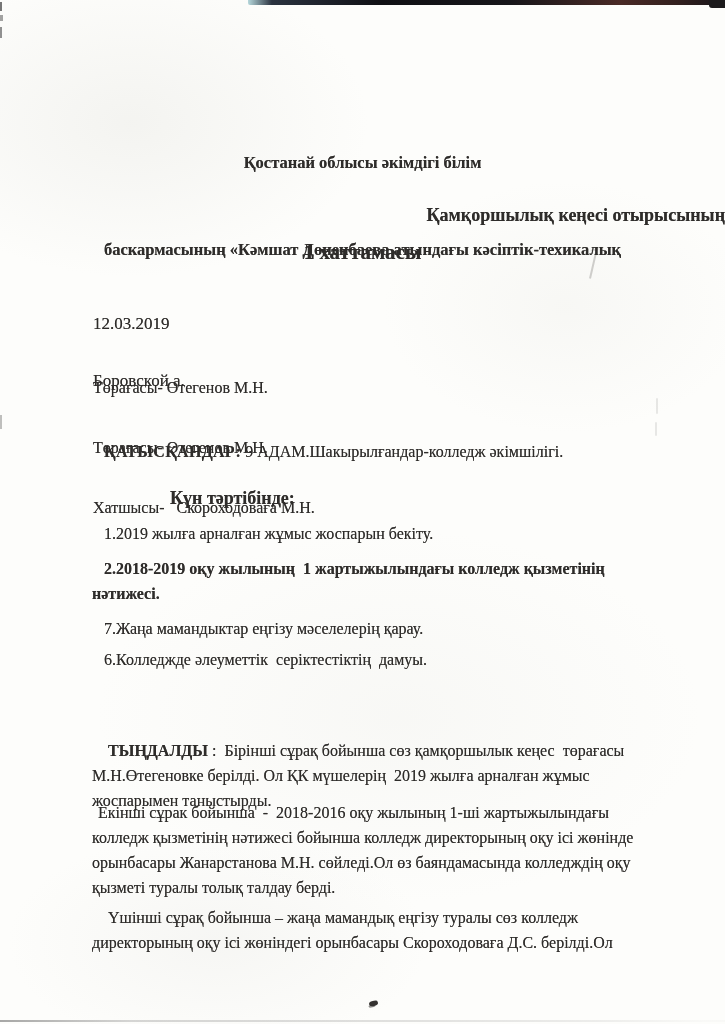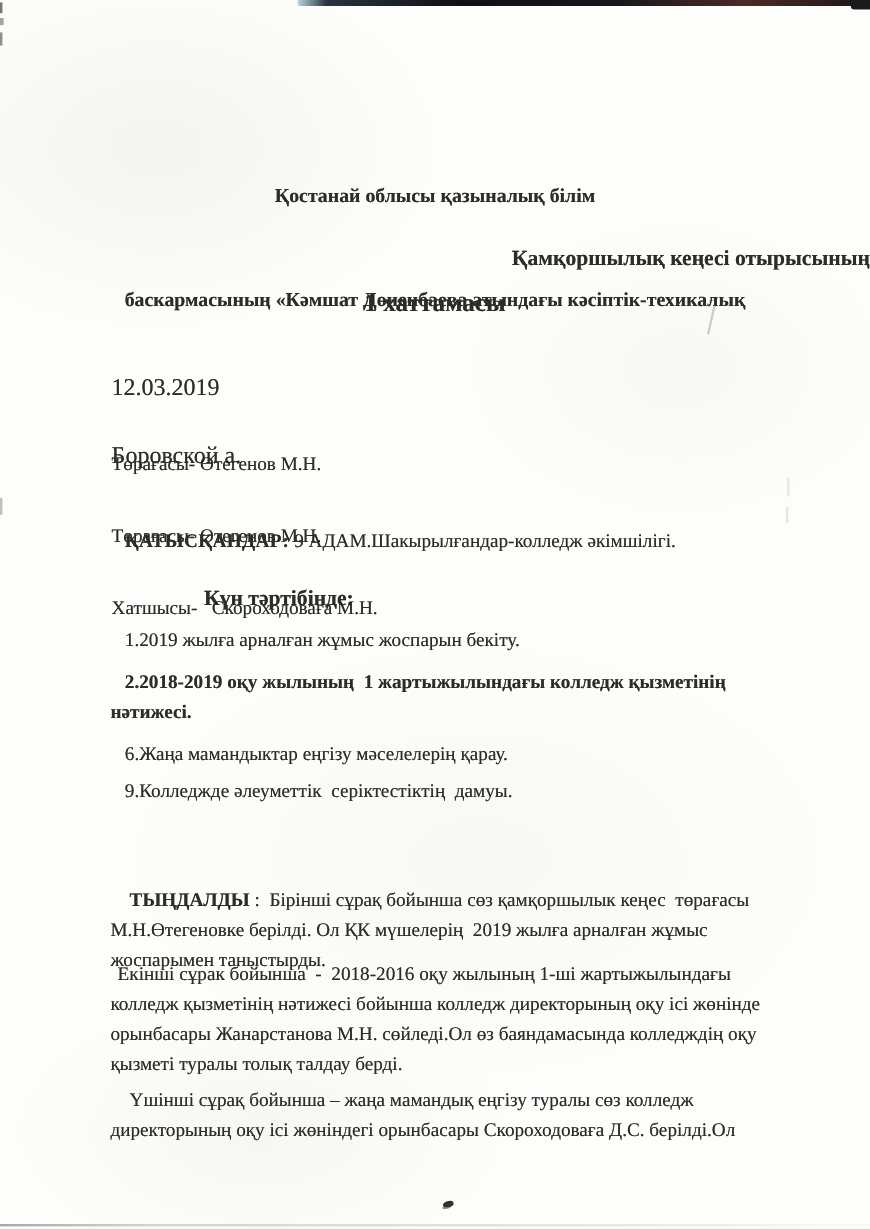--- a/index.html
+++ b/index.html
@@ -80,21 +80,21 @@
     text-align: right; font-weight: bold;
     font-size: 18px; line-height: 24px;
   }
   .doc-subtitle {
     top: 240px; left: 0; right: 0;
     text-align: center; font-weight: bold;
     font-size: 21px; line-height: 24px;
   }
   .meta-block {
     top: 276px; left: 93px;
-    font-size: 20px; line-height: 19px;
+    font-size: 17px; line-height: 19px;
   }
   .officials-block {
     top: 338px; left: 93px;
     font-size: 16px; line-height: 20px;
   }
   .attendees-line {
     top: 419px; left: 88px; right: 50px;
     font-size: 16px; line-height: 22px;
   }
   .attendees-line b { letter-spacing: 0.3px; }
@@ -124,21 +124,21 @@
   <div class="edge-mark m2"></div>
   <div class="edge-mark m3"></div>
   <div class="edge-mark m4"></div>
   <div class="scan-line-bottom"></div>
   <div class="ink-speck"></div>
   <div class="pencil-mark"></div>
   <div class="faint-dash d1"></div>
   <div class="faint-dash d2"></div>
 
   <div class="abs org-header txt">
-    <div>Қостанай облысы қазыналық білім</div>
+    <div>Қостанай облысы әкімдігі білім</div>
     <div>баскармасының «Кәмшат Дөненбаева атындағы кәсіптік-техикалық</div>
   </div>
 
   <div class="abs doc-title txt">Қамқоршылық кеңесі отырысының</div>
   <div class="abs doc-subtitle txt">1 хаттамасы</div>
 
   <div class="abs meta-block txt">
     <div>12.03.2019</div>
     <div>Боровской а.</div>
   </div>
@@ -149,22 +149,22 @@
     <div>Хатшысы-   Скороходоваға М.Н.</div>
   </div>
 
   <div class="abs attendees-line txt">
     <b>ҚАТЫСҚАНДАР:</b><span> 9 АДАМ.Шакырылғандар-колледж әкімшілігі.</span>
   </div>
 
   <div class="abs agenda-heading txt">Күн тәртібінде:</div>
   <div class="abs agenda-item i1 txt">1.2019 жылға арналған жұмыс жоспарын бекіту.</div>
   <div class="abs agenda-item i2 txt">2.2018-2019 оқу жылының  1 жартыжылындағы колледж қызметінің нәтижесі.</div>
-  <div class="abs agenda-item i3 txt">6.Жаңа мамандыктар еңгізу мәселелерің қарау.</div>
-  <div class="abs agenda-item i4 txt">9.Колледжде әлеуметтік  серіктестіктің  дамуы.</div>
+  <div class="abs agenda-item i3 txt">7.Жаңа мамандыктар еңгізу мәселелерің қарау.</div>
+  <div class="abs agenda-item i4 txt">6.Колледжде әлеуметтік  серіктестіктің  дамуы.</div>
 
   <div class="abs body-par par-heard txt">
     <b>ТЫҢДАЛДЫ</b><span> :  </span><span>Бірінші сұрақ бойынша сөз қамқоршылык кеңес  төрағасы М.Н.Өтегеновке берілді. Ол ҚК мүшелерің  2019 жылға арналған жұмыс жоспарымен таныстырды.</span>
   </div>
 
   <div class="abs body-par par-second txt">Екінші сұрак бойынша  -  2018-2016 оқу жылының 1-ші жартыжылындағы колледж қызметінің нәтижесі бойынша колледж директорының оқу ісі жөнінде орынбасары Жанарстанова М.Н. сөйледі.Ол өз баяндамасында колледждің оқу қызметі туралы толық талдау берді.</div>
   <div class="abs body-par par-third txt">Үшінші сұрақ бойынша – жаңа мамандық еңгізу туралы сөз колледж директорының оқу ісі жөніндегі орынбасары Скороходоваға Д.С. берілді.Ол</div>
 
 </div>
 

